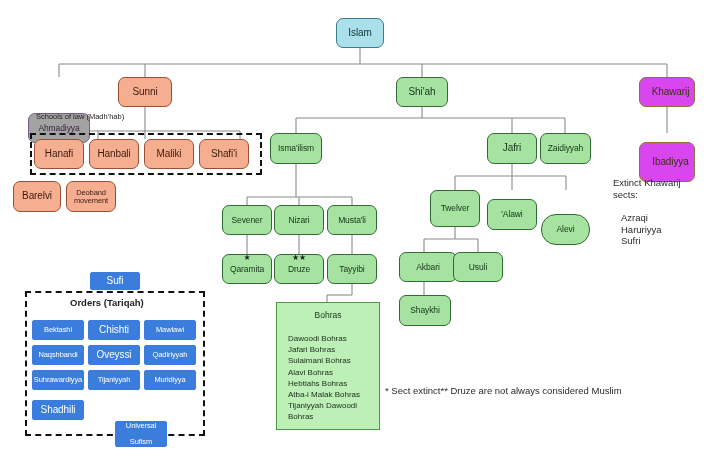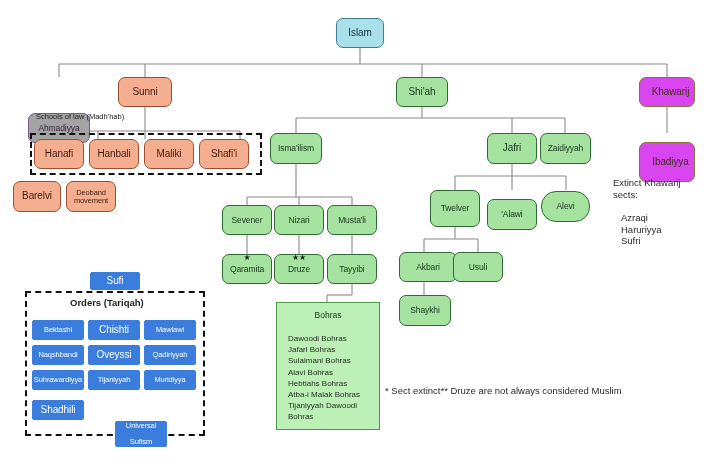--- a/index.html
+++ b/index.html
@@ -164,21 +164,21 @@
 
   <div class="node n-green small" style="left:274px;top:254px;width:50px;height:30px;position:absolute;">
     <span class="stars">★★</span>
     <span>Druze</span>
   </div>
 
   <div class="node n-green small" style="left:327px;top:254px;width:50px;height:30px;">Tayyibi</div>
 
   <div class="node n-green small" style="left:430px;top:190px;width:50px;height:37px;">Twelver</div>
   <div class="node n-green small" style="left:487px;top:199px;width:50px;height:31px;">'Alawi</div>
-  <div class="node n-green small" style="left:541px;top:191px;width:49px;height:31px;border-radius:15px;">Alevi</div>
+  <div class="node n-green small" style="left:541px;top:214px;width:49px;height:31px;border-radius:15px;">Alevi</div>
 
   <div class="node n-green small" style="left:399px;top:252px;width:58px;height:30px;">Akbari</div>
   <div class="node n-green small" style="left:453px;top:252px;width:50px;height:30px;">Usuli</div>
   <div class="node n-green small" style="left:399px;top:295px;width:52px;height:31px;">Shaykhi</div>
 
   <div class="bohras-box" style="left:276px;top:302px;width:104px;height:128px;">
     <div class="bohras-title">Bohras</div>
     <div class="bohras-list">
       <div>Dawoodi Bohras</div>
       <div>Jafari Bohras</div>

